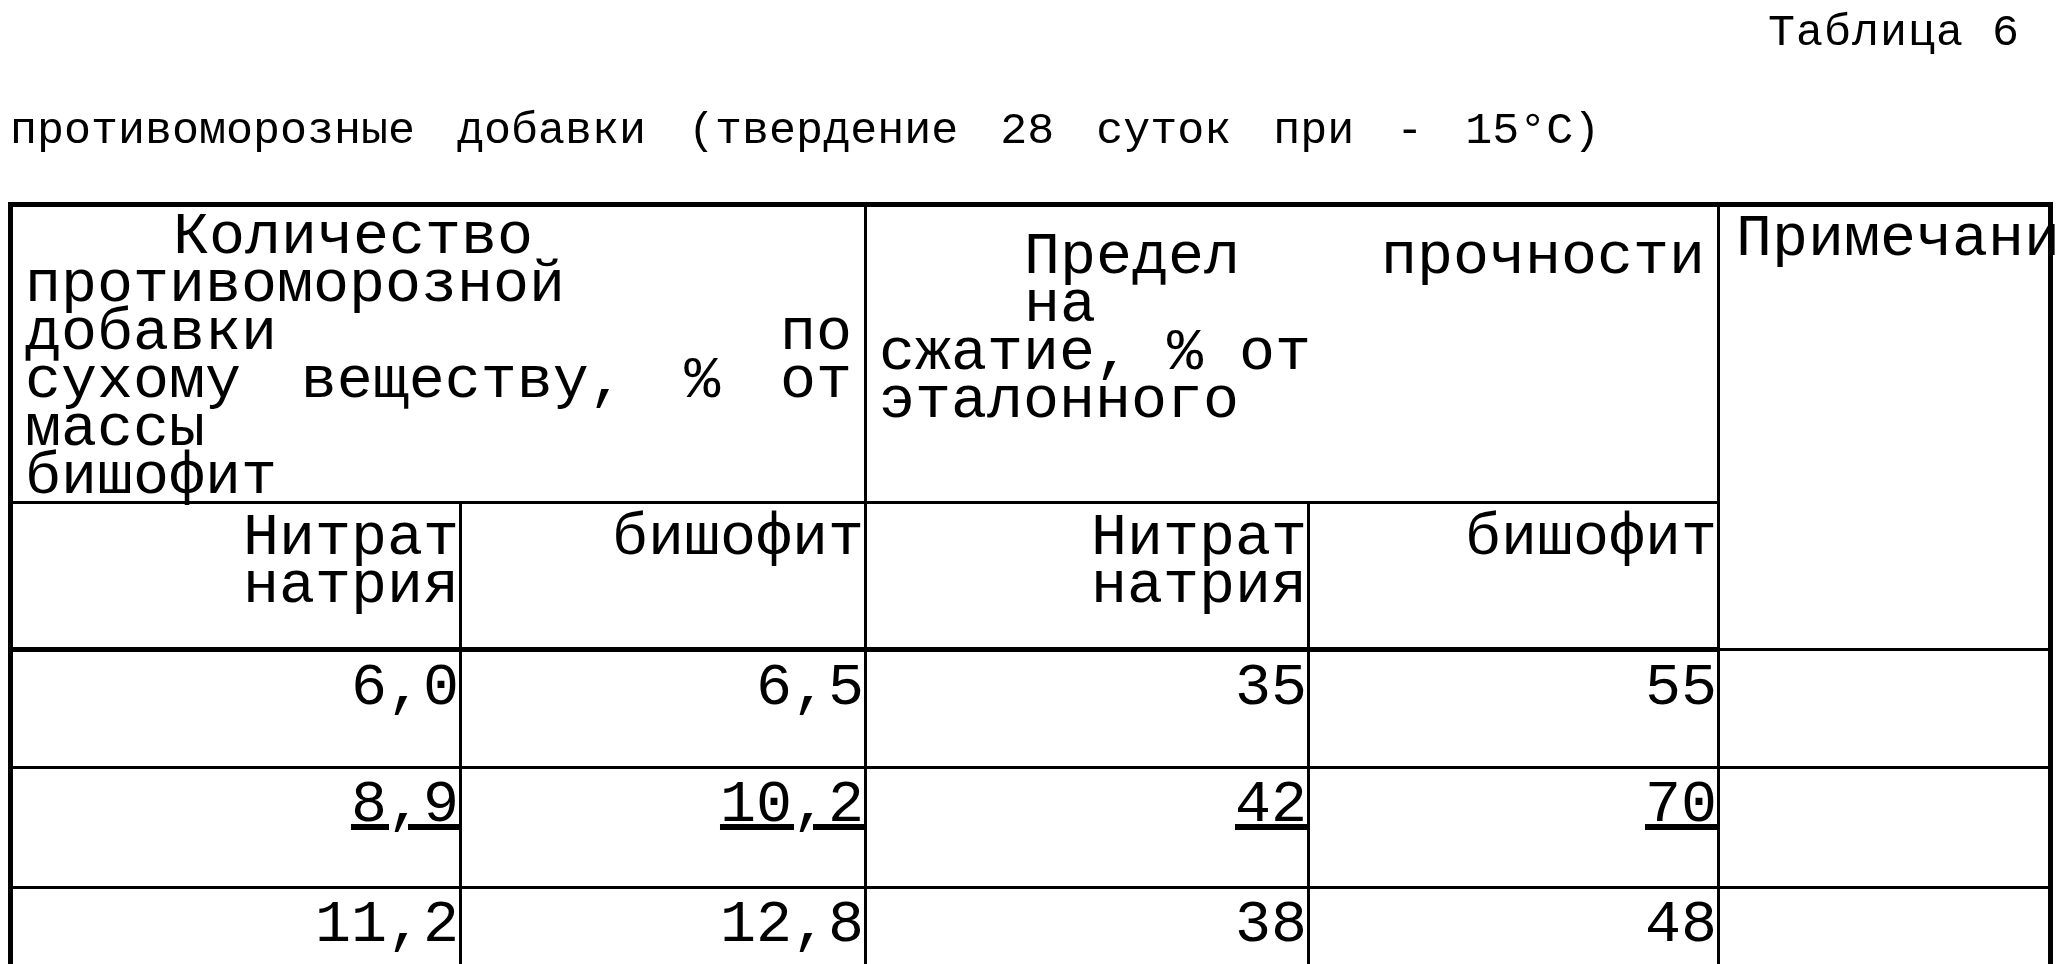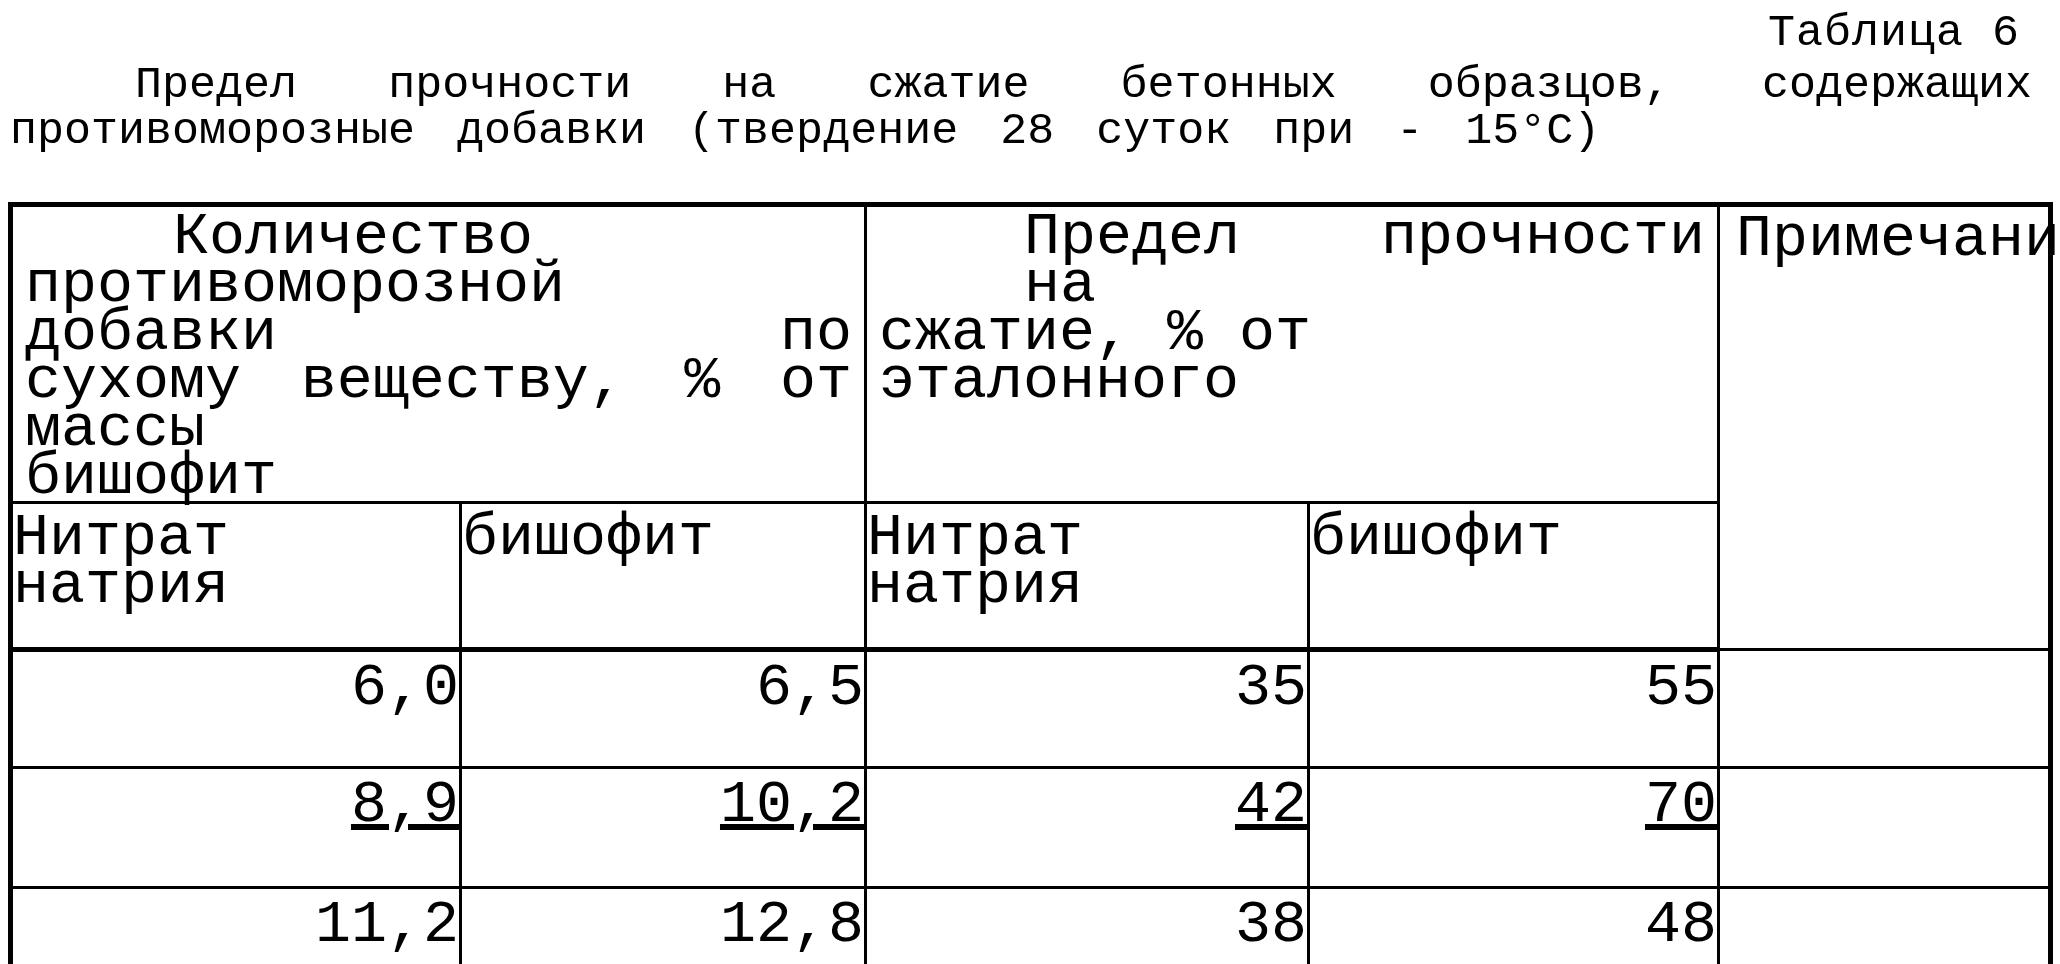--- a/index.html
+++ b/index.html
@@ -61,45 +61,44 @@
   tr.row-sub-header td { border-bottom-width: 5px; }
   tr.row-data-1 { height: 118px; }
   tr.row-data-2 { height: 120px; text-decoration: underline; }
   tr.row-data-3 { height: 130px; }
 
   td.hdr-group {
     padding: 6px 12px 0 12px;
   }
   .hdr-line { display: block; }
   .hdr-indent-1 { padding-left: 148px; }
-  .hdr-indent-2 { padding-left: 145px; }
+  .hdr-indent-2 { padding-left: 145px; margin-top: 20px; }
   .hdr-just {
     text-align: justify;
     text-align-last: justify;
   }
   td.hdr-note {
     padding: 8px 6px 0 16px;
   }
   tr.row-sub-header td {
-    text-align: left;
+    text-align: right;
     padding-top: 10px;
   }
   tr.data-row td {
     text-align: right;
     padding-top: 12px;
   }
 </style>
 </head>
 <body>
 
 <div class="page">
 
   <div class="table-label">Таблица 6</div>
 
-  <div class="title-line1">Предел прочности на сжатие бетонных образцов, содержащих</div>
 
   <div class="title-line2">противоморозные добавки (твердение 28 суток при - 15°C)</div>
 
   <table class="doc-table">
     <colgroup>
       <col style="width:450px">
       <col style="width:405px">
       <col style="width:443px">
       <col style="width:410px">
       <col style="width:332px">

